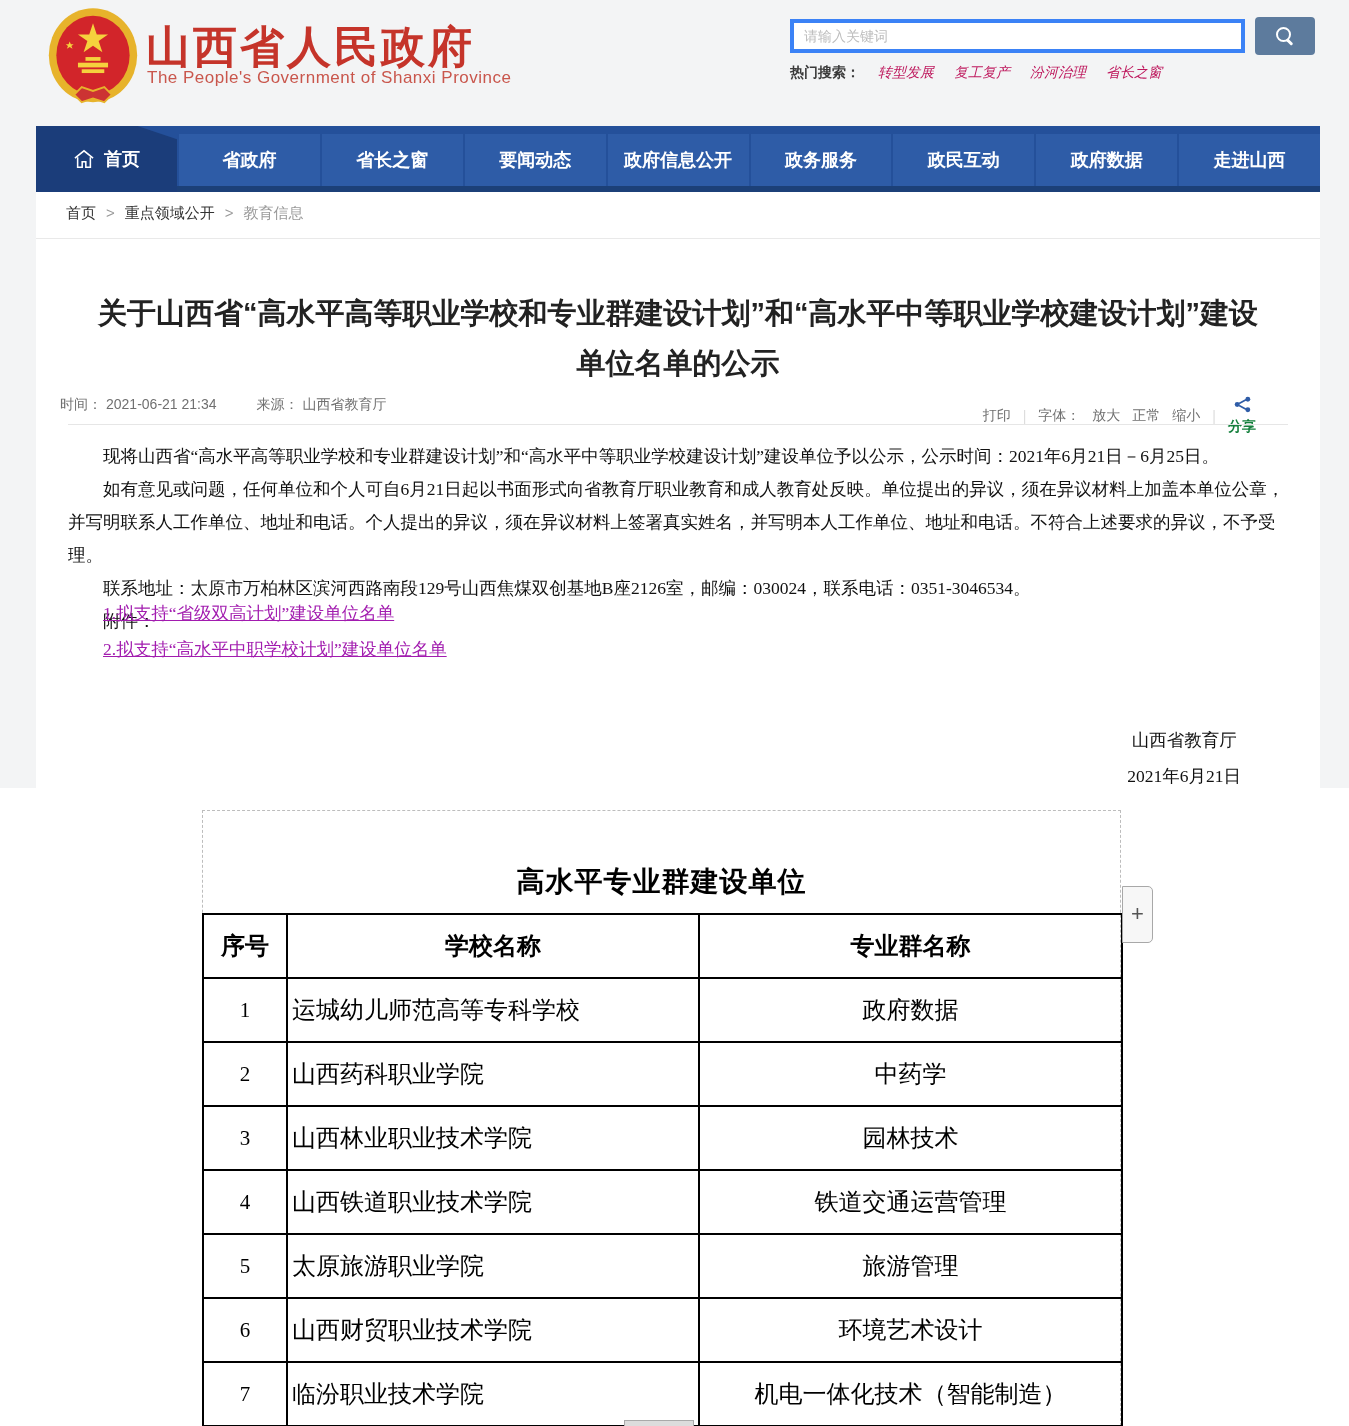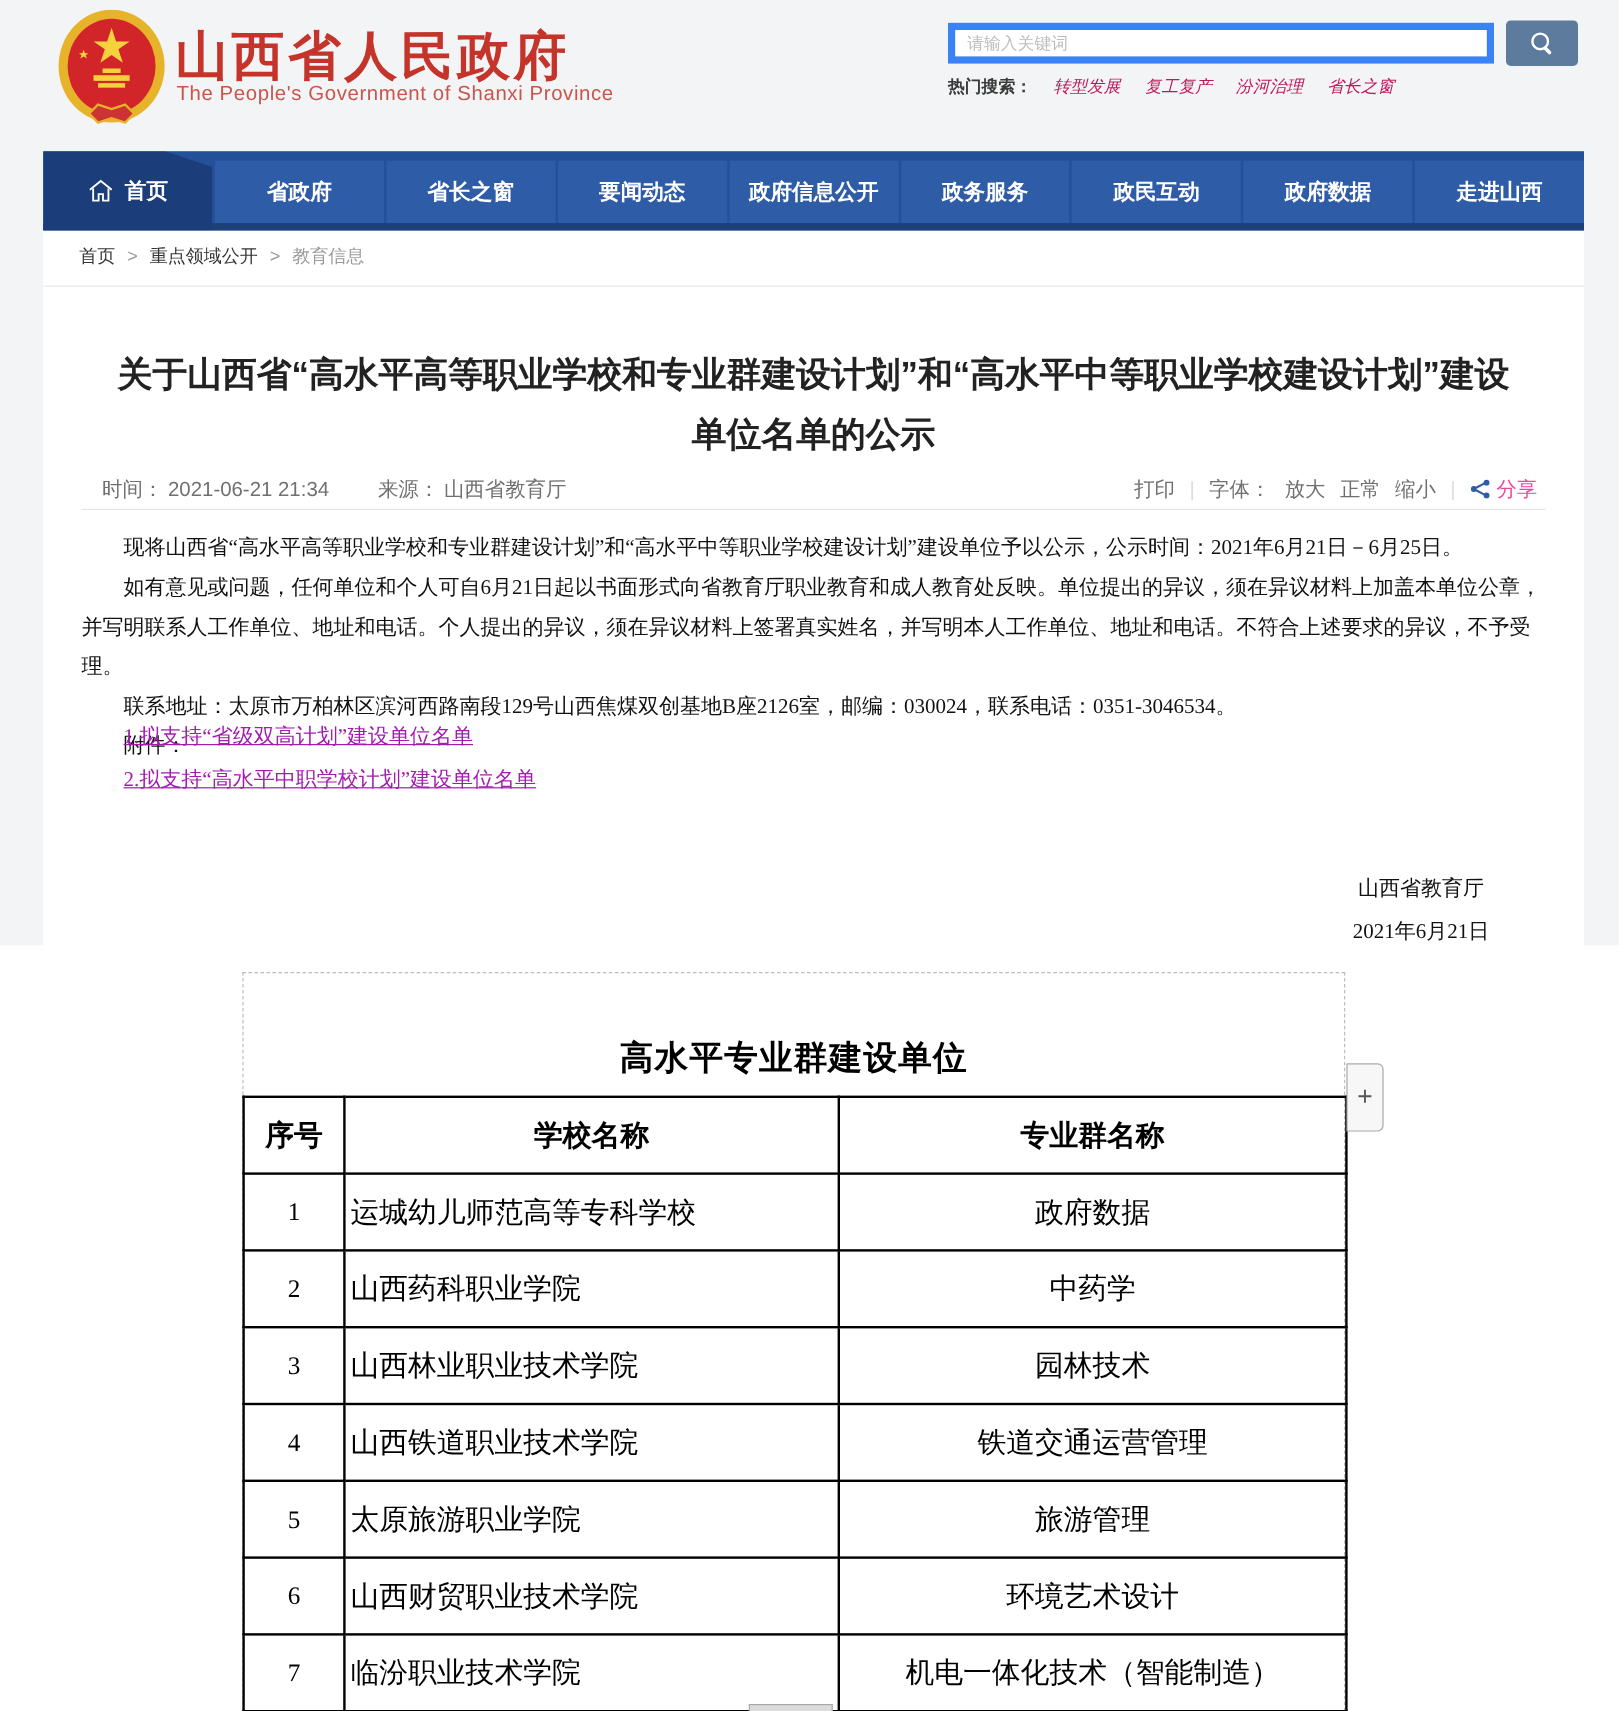--- a/index.html
+++ b/index.html
@@ -16,21 +16,21 @@
   .bottom-white { position:absolute; left:0; top:788px; width:1349px; height:638px; background:#ffffff; }
 
   
   .header { position:absolute; left:0; top:0; width:1349px; height:126px; }
   .emblem { position:absolute; left:46px; top:8px; width:94px; height:100px; }
   .site-title { position:absolute; left:146px; top:18px; font-size:44px; font-weight:bold; color:#c5342a; letter-spacing:3px; }
   .site-subtitle { position:absolute; left:147px; top:68px; font-size:17px; color:#c9564c; letter-spacing:0.5px; }
 
   .search-wrap { position:absolute; left:790px; top:19px; }
   .search-input {
-    width:455px; height:34px; border:6px solid #3b82f6; background:#fff;
+    width:455px; height:34px; border:4px solid #3b82f6; background:#fff;
     font-size:14px; color:#333; padding:0 10px; outline:none;
   }
   .search-input::placeholder { color:#bdbdbd; }
   .search-btn {
     position:absolute; left:1255px; top:17px; width:60px; height:38px;
     background:#5d7b9d; border:none; border-radius:4px; cursor:pointer;
   }
   .mag { position:relative; display:block; width:20px; height:20px; margin:0 auto; }
   .mag::before { content:""; position:absolute; left:1px; top:1px; width:11px; height:11px; border:2px solid #fff; border-radius:50%; }
   .mag::after { content:""; position:absolute; left:13px; top:12px; width:3px; height:8px; background:#fff; transform:rotate(-45deg); border-radius:2px; }
@@ -61,28 +61,28 @@
   .crumb { color:#333; cursor:pointer; }
   .crumb.last { color:#9a9a9a; cursor:default; }
   .crumb-sep { color:#999; margin:0 10px; }
   .crumb-line { position:absolute; left:36px; top:238px; width:1284px; height:1px; background:#e9e9e9; }
 
   
   .article-title {
     position:absolute; left:86px; top:288px; width:1184px;
     text-align:center; font-size:29px; font-weight:bold; color:#222; line-height:50px;
   }
-  .meta-row { position:absolute; left:85px; top:396px; width:1216px; height:22px; font-size:17px; color:#707070; }
+  .meta-row { position:absolute; left:60px; top:396px; width:1216px; height:22px; font-size:14px; color:#707070; }
   .meta-left { position:absolute; left:0; top:0; }
   .meta-left .lbl { margin-right:4px; }
   .meta-left .src-lbl { margin-left:36px; }
   .meta-right { position:absolute; right:20px; top:0; display:flex; align-items:center; gap:12px; }
   .meta-sep { color:#ddd; }
   .meta-btn { color:#707070; cursor:pointer; }
-  .share-btn { color:#ec4899; font-weight:normal; cursor:pointer; display:flex; align-items:center; gap:5px; }
+  .share-btn { color:#15803d; font-weight:bold; cursor:pointer; display:flex; align-items:center; gap:5px;flex-direction:column; }
   .share-ico { width:17px; height:17px; display:block; }
   .meta-divider { position:absolute; left:68px; top:424px; width:1220px; height:1px; background:#e6e6e6; }
 
   .article-body {
     position:absolute; left:68px; top:440px; width:1220px;
     font-family:"Liberation Serif","DejaVu Serif",serif;
     font-size:17.5px; color:#111; line-height:33px;
   }
   .article-body p { text-indent:2em; }
   .attach-links { position:absolute; left:68px; top:600px; width:1220px; font-family:"Liberation Serif","DejaVu Serif",serif; font-size:17.5px; }

